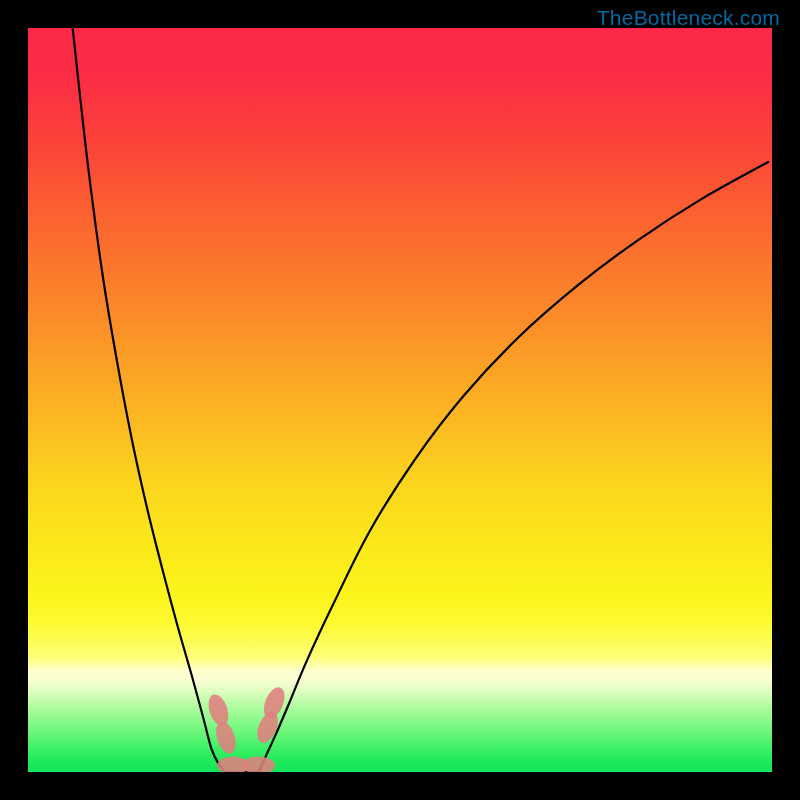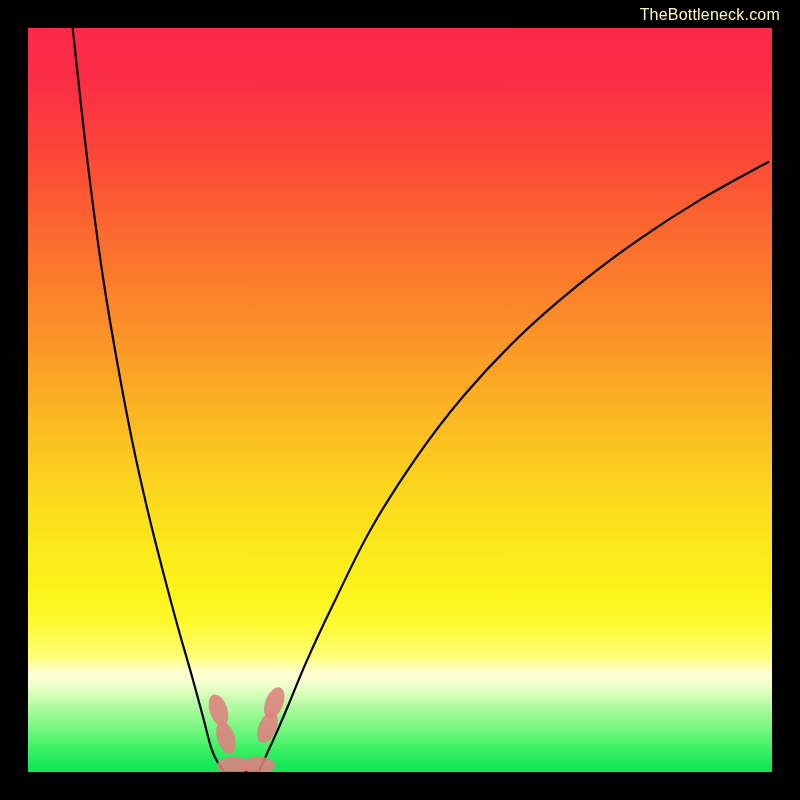--- a/index.html
+++ b/index.html
@@ -8,22 +8,22 @@
       position: relative;
       width: 800px;
       height: 800px;
       background: #000;
     }
     .watermark {
       position: absolute;
       top: 6px;
       right: 20px;
       font-family: Arial, Helvetica, sans-serif;
-      font-size: 16px;
-      color: #fef9c3;
+      font-size: 21px;
+      color: #0369a1;
       z-index: 10;
       letter-spacing: 0.2px;
     }
     .plot {
       position: absolute;
       left: 28px;
       top: 28px;
       width: 744px;
       height: 744px;
       overflow: hidden;

